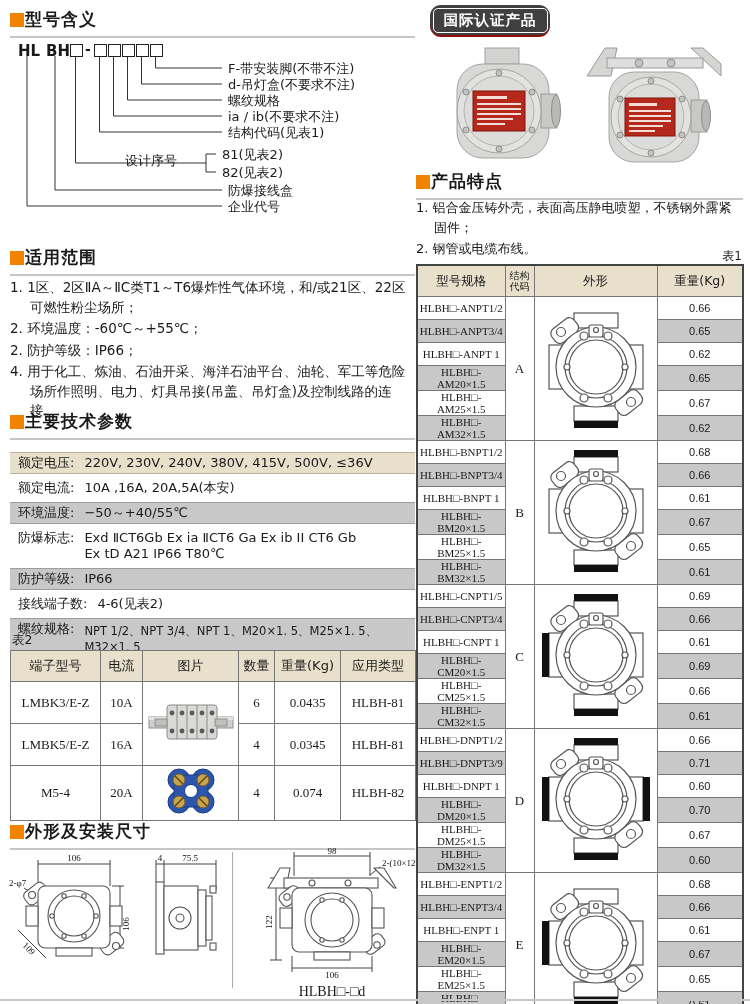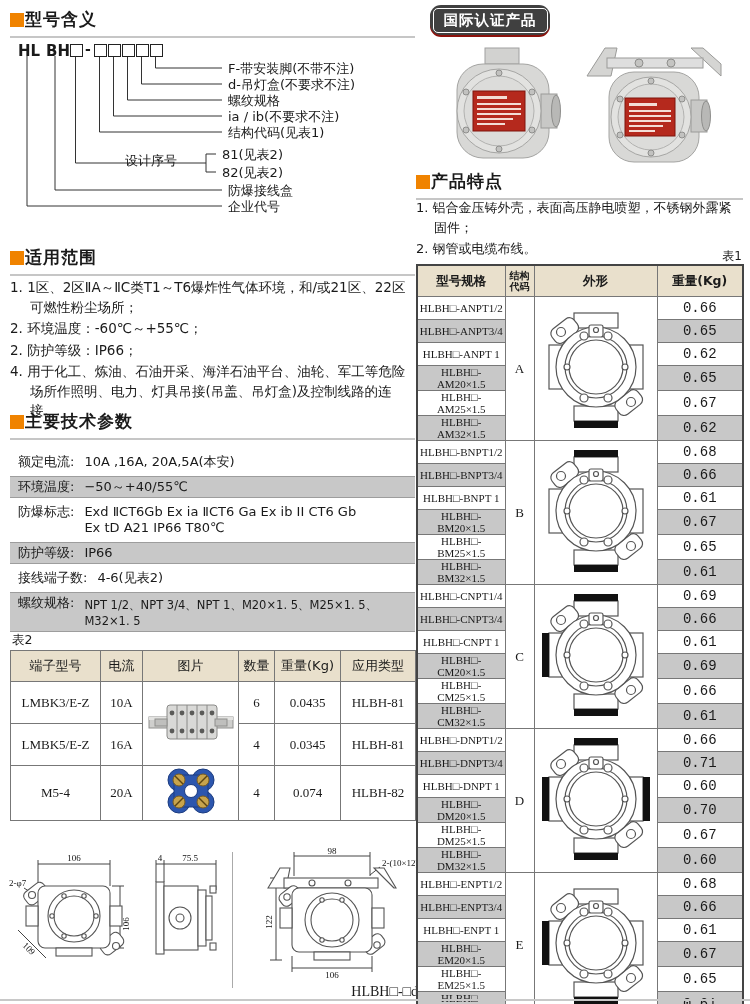--- a/index.html
+++ b/index.html
@@ -30,29 +30,29 @@
   .tbl-caption{font-size:12.5px}
   
   table{border-collapse:collapse;table-layout:fixed}
   #table2{width:405px;border:1.5px solid #555}
   #table2 th,#table2 td{border:1px solid #777;text-align:center;vertical-align:middle;padding:0}
   #table2 th{background:#e9e0cc;font-size:13px;font-weight:normal;height:30px}
   #table2 td{font-size:13px;font-family:"Liberation Serif",serif}
   
   #table1{width:326px;border:2px solid #444}
   #table1 th,#table1 td{border:1px solid #777;text-align:center;vertical-align:middle;padding:0}
-  #table1 th{background:#e9e0cc;font-weight:bold;font-size:12.5px;height:30px}
+  #table1 th{background:#e9e0cc;font-weight:normal;font-size:12.5px;height:30px}
   #table1 th.codeh{font-size:10px;line-height:1.15;word-break:break-all;padding:0 3px}
   #table1 td.mcell{font-family:"Liberation Serif",serif;font-size:11px;height:22px}
-  #table1 td.wcell{font-family:Liberation Mono, monospace;font-size:14px}
+  #table1 td.wcell{font-family:Liberation Sans, sans-serif;font-size:11px}
   #table1 td.ccell{font-family:"Liberation Serif",serif;font-size:13px}
   #table1 td.shade{background:#c8c8c8}
   
   .dim,text.dim{font-family:"Liberation Serif",serif;font-size:9px;fill:#111}
-  .caption{font-family:"Liberation Serif",serif;font-size:14px;text-align:right}
+  .caption{font-family:"Liberation Serif",serif;font-size:14px;text-align:center}
   .vdiv{width:1px;background:#aaa}
   .hrule{background:#c8c8c8}
   
   .badge{background:#404040;border-radius:11px;padding:2.5px;box-shadow:0 2px 0 #8d120c;display:inline-block}
   .badge .inner{border:1.5px solid #fff;border-radius:5px;padding:2px 10px;color:#fff;
                 font-size:14.5px;font-weight:bold;letter-spacing:1px;white-space:nowrap}
   
   .featlist div{font-size:13px;line-height:1.5;padding-left:18px;text-indent:-18px;margin-bottom:2px}
   .t1cap{font-size:12px;text-align:right}
 </style>
@@ -112,20 +112,24 @@
     <div>2. 防护等级：IP66；</div>
     <div>4. 用于化工、炼油、石油开采、海洋石油平台、油轮、军工等危险场所作照明、电力、灯具吊接(吊盖、吊灯盒)及控制线路的连接。</div>
   </div>
 
   <div class="abs sechdr" style="left:10px;top:410px;width:405px">
     <span class="sq"></span>
     <span class="t">主要技术参数</span>
   </div>
 
   <div class="abs" style="left:10px;top:452px;width:405px">
+    <div class="prow tan">
+        <span class="plabel">额定电压:</span>
+        <span class="pvalue">220V, 230V, 240V, 380V, 415V, 500V, ≤36V</span>
+      </div>
     <div class="prow">
         <span class="plabel">额定电流:</span>
         <span class="pvalue">10A ,16A, 20A,5A(本安)</span>
       </div>
     <div class="prow gray">
         <span class="plabel">环境温度:</span>
         <span class="pvalue">−50～+40/55℃</span>
       </div>
     <div class="prow">
         <span class="plabel">防爆标志:</span>
@@ -234,20 +238,24 @@
           </g>
         </svg>
       </td>
       <td>4</td>
       <td>0.074</td>
       <td>HLBH-82</td>
     </tr>
   </tbody>
     </table>
 
+  <div class="abs sechdr" style="left:10px;top:820px;width:405px">
+    <span class="sq"></span>
+    <span class="t">外形及安装尺寸</span>
+  </div>
 
   <svg class="abs" style="left:8px;top:852px" width="130" height="126" viewBox="0 0 130 126">
     <g stroke="#444" stroke-width="1" fill="none">
       <line x1="30" y1="12" x2="102" y2="12"></line>
         <line x1="30" y1="8" x2="30" y2="34"></line>
         <line x1="102" y1="8" x2="102" y2="34"></line>
       <line x1="112" y1="34" x2="112" y2="96"></line>
         <line x1="104" y1="34" x2="116" y2="34"></line>
         <line x1="104" y1="96" x2="116" y2="96"></line>
       <line x1="10" y1="78" x2="38" y2="106"></line>
@@ -547,21 +555,21 @@
         </tr>
         <tr>
           <td class="mcell">HLBH□-BM25×1.5</td>
           <td class="wcell">0.65</td>
         </tr>
         <tr>
           <td class="mcell shade">HLBH□-BM32×1.5</td>
           <td class="wcell shade">0.61</td>
         </tr>
         <tr>
-          <td class="mcell">HLBH□-CNPT1/4</td>
+          <td class="mcell">HLBH□-CNPT1/5</td>
           <td class="ccell" rowspan="6">C</td>
           <td class="ocell" rowspan="6"><svg width="110" height="126" viewBox="0 0 110 126">
               <g fill="#fff" stroke="#555" stroke-width="1.2">
                 <rect x="33" y="9" width="44" height="15"></rect>
                 <rect x="33" y="102" width="44" height="15"></rect>
                 <rect x="8" y="41" width="16" height="44"></rect>
                 <rect x="86" y="41" width="16" height="44"></rect>
                 <g transform="rotate(-38 24 27)">
                   <rect x="10" y="18" width="28" height="17" rx="6"></rect>
                 </g>
@@ -642,21 +650,21 @@
               <g fill="#111">
                 <rect x="33" y="2" width="44" height="7"></rect>
                 <rect x="33" y="117" width="44" height="7"></rect>
                 <rect x="1" y="41" width="7" height="44"></rect>
                 <rect x="102" y="41" width="7" height="44"></rect>
               </g>
             </svg></td>
           <td class="wcell">0.66</td>
         </tr>
         <tr>
-          <td class="mcell shade">HLBH□-DNPT3/4</td>
+          <td class="mcell shade">HLBH□-DNPT3/9</td>
           <td class="wcell shade">0.71</td>
         </tr>
         <tr>
           <td class="mcell">HLBH□-DNPT 1</td>
           <td class="wcell">0.60</td>
         </tr>
         <tr>
           <td class="mcell shade">HLBH□-DM20×1.5</td>
           <td class="wcell shade">0.70</td>
         </tr>

